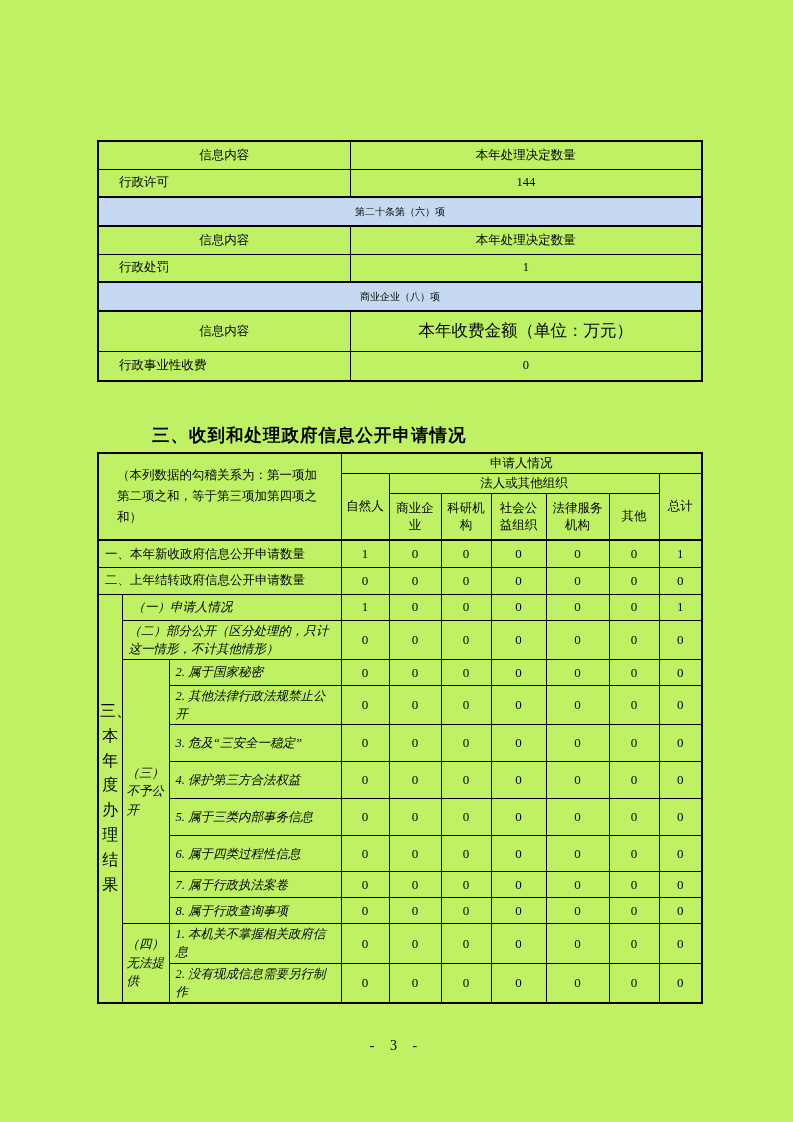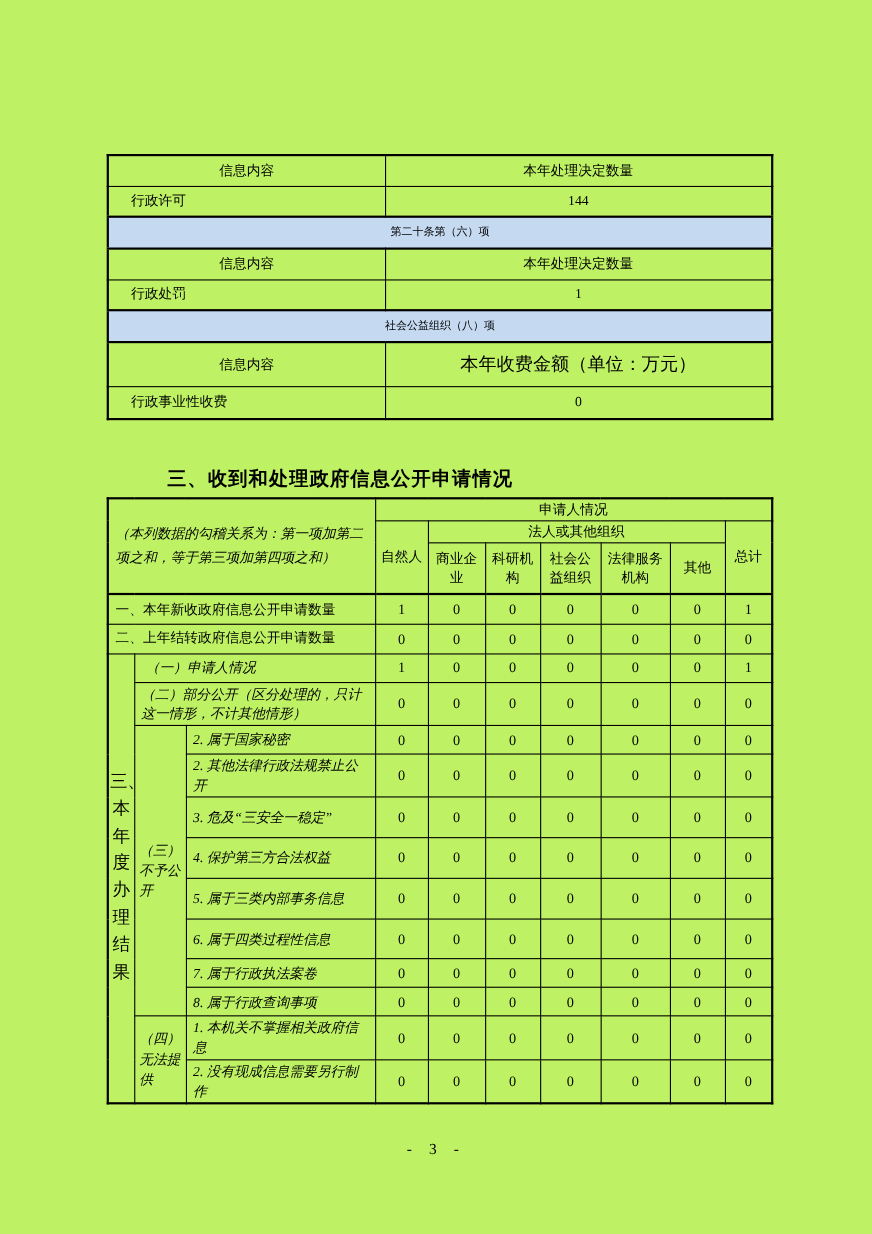--- a/index.html
+++ b/index.html
@@ -48,21 +48,21 @@
     font-weight: bold;
     font-size: 17.5px;
     letter-spacing: 1px;
     color: #000;
     padding-left: 55px;
     white-space: nowrap;
   }
 
   
   .t2 td.hdr  { text-align: center; }
-  .t2 td.note { text-align: left; padding: 3px 6px; line-height: 1.7; font-style: italic; }
+  .t2 td.note { text-align: left; padding: 3px 18px; line-height: 1.7; }
   .t2 td.rowlbl { text-align: left; padding-left: 6px; }
   .t2 td.num  { text-align: center; font-size: 13px; }
   .t2 td.kai  { font-style: italic; }
   .t2 td.sub  { text-align: left; padding-left: 6px; line-height: 1.45; }
   .t2 td.pad  { text-align: left; padding-left: 10px; }
   .t2 td.grp  { text-align: left; padding: 1px 2px 1px 4px; line-height: 1.5; }
   .t2 td.vert {
     text-align: center;
     padding: 1px 1px;
     font-size: 16px;
@@ -104,21 +104,21 @@
       </tr>
       <tr style="height:28px">
         <td class="ctr">信息内容</td>
         <td class="ctr">本年处理决定数量</td>
       </tr>
       <tr style="height:28px">
         <td class="lbl">行政处罚</td>
         <td class="ctr">1</td>
       </tr>
       <tr style="height:29px">
-        <td class="band" colspan="2" style="background: rgb(197, 217, 241);">社会公益组织（八）项</td>
+        <td class="band" colspan="2" style="background: rgb(197, 217, 241);">商业企业（八）项</td>
       </tr>
       <tr style="height:40px">
         <td class="ctr">信息内容</td>
         <td class="bigfee">本年收费金额（单位：万元）</td>
       </tr>
       <tr style="height:30px">
         <td class="lbl">行政事业性收费</td>
         <td class="ctr">0</td>
       </tr>
     </tbody>

